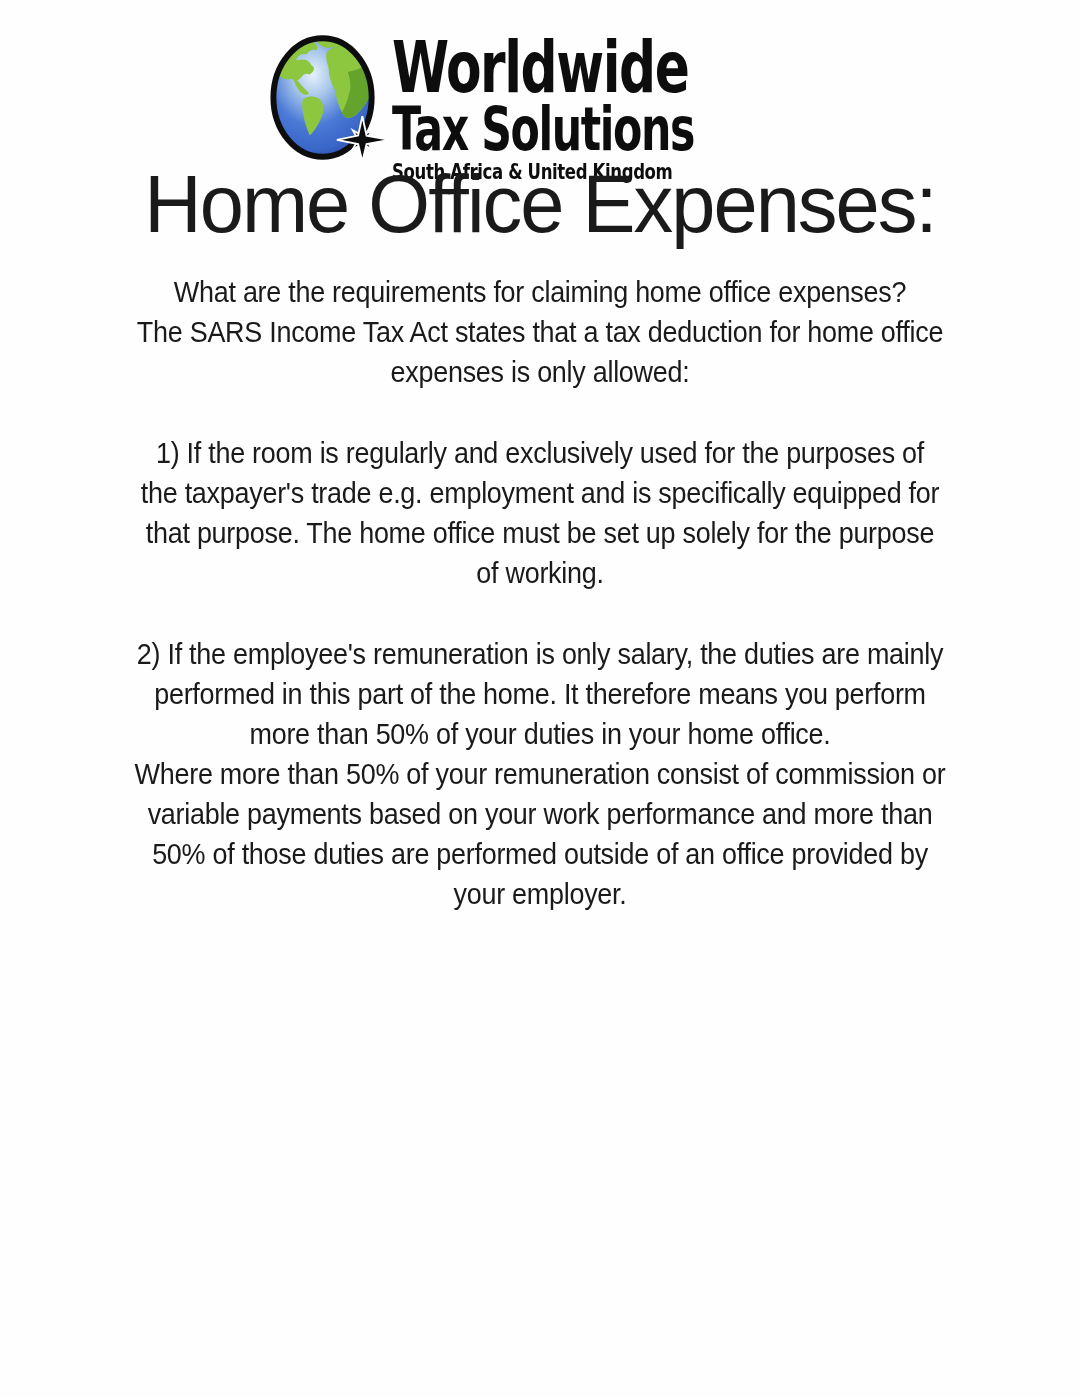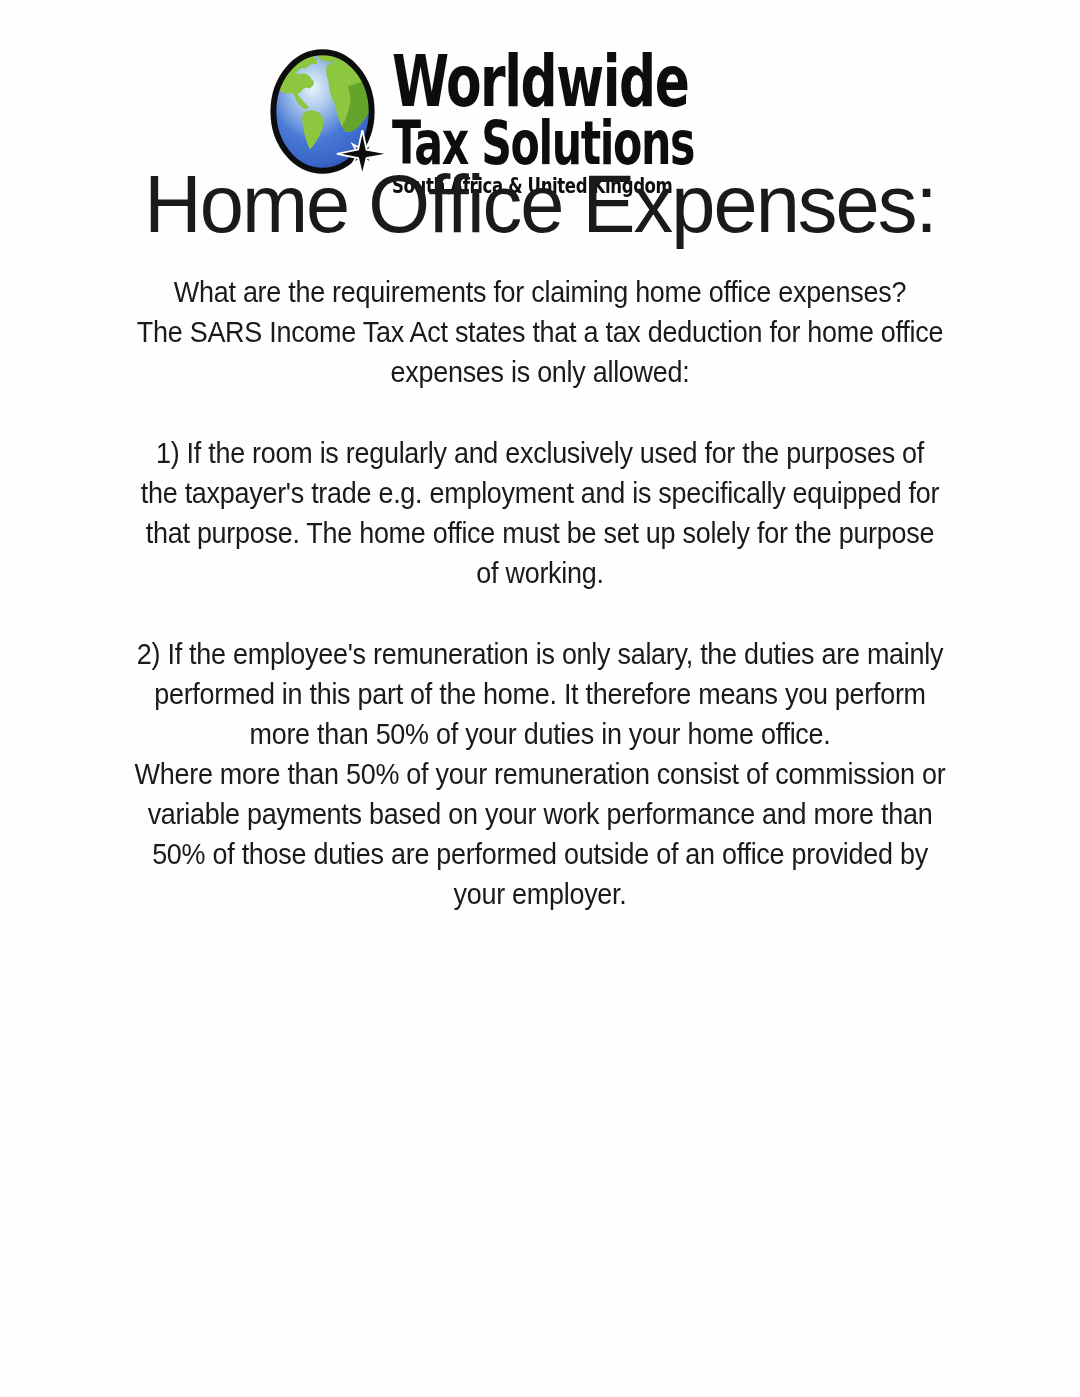--- a/index.html
+++ b/index.html
@@ -15,21 +15,21 @@
   *{box-sizing:border-box;}
   html,body{margin:0;padding:0;background:#ffffff;}
   .page{
     width:1080px;height:1397px;margin:0 auto;background:var(--paper);
     font-family:"Liberation Sans",sans-serif;color:var(--ink);
     overflow:hidden;position:relative;
   }
   
   .logo-row{
     display:flex;justify-content:center;align-items:flex-start;
-    padding-top:42px;height:150px;
+    padding-top:28px;height:150px;
   }
   .globe{width:150px;height:144px;flex:0 0 auto;margin-right:-14px;}
   .logo-text{display:flex;flex-direction:column;align-items:flex-start;padding-top:6px;}
   .brand1{
     font-family:"DejaVu Sans",sans-serif;font-weight:bold;color:var(--logo-ink);
     font-size:72px;line-height:0.92;letter-spacing:-2px;
     transform:scaleX(0.72);transform-origin:left top;white-space:nowrap;
   }
   .brand2{
     font-family:"DejaVu Sans",sans-serif;font-weight:bold;color:var(--logo-ink);

